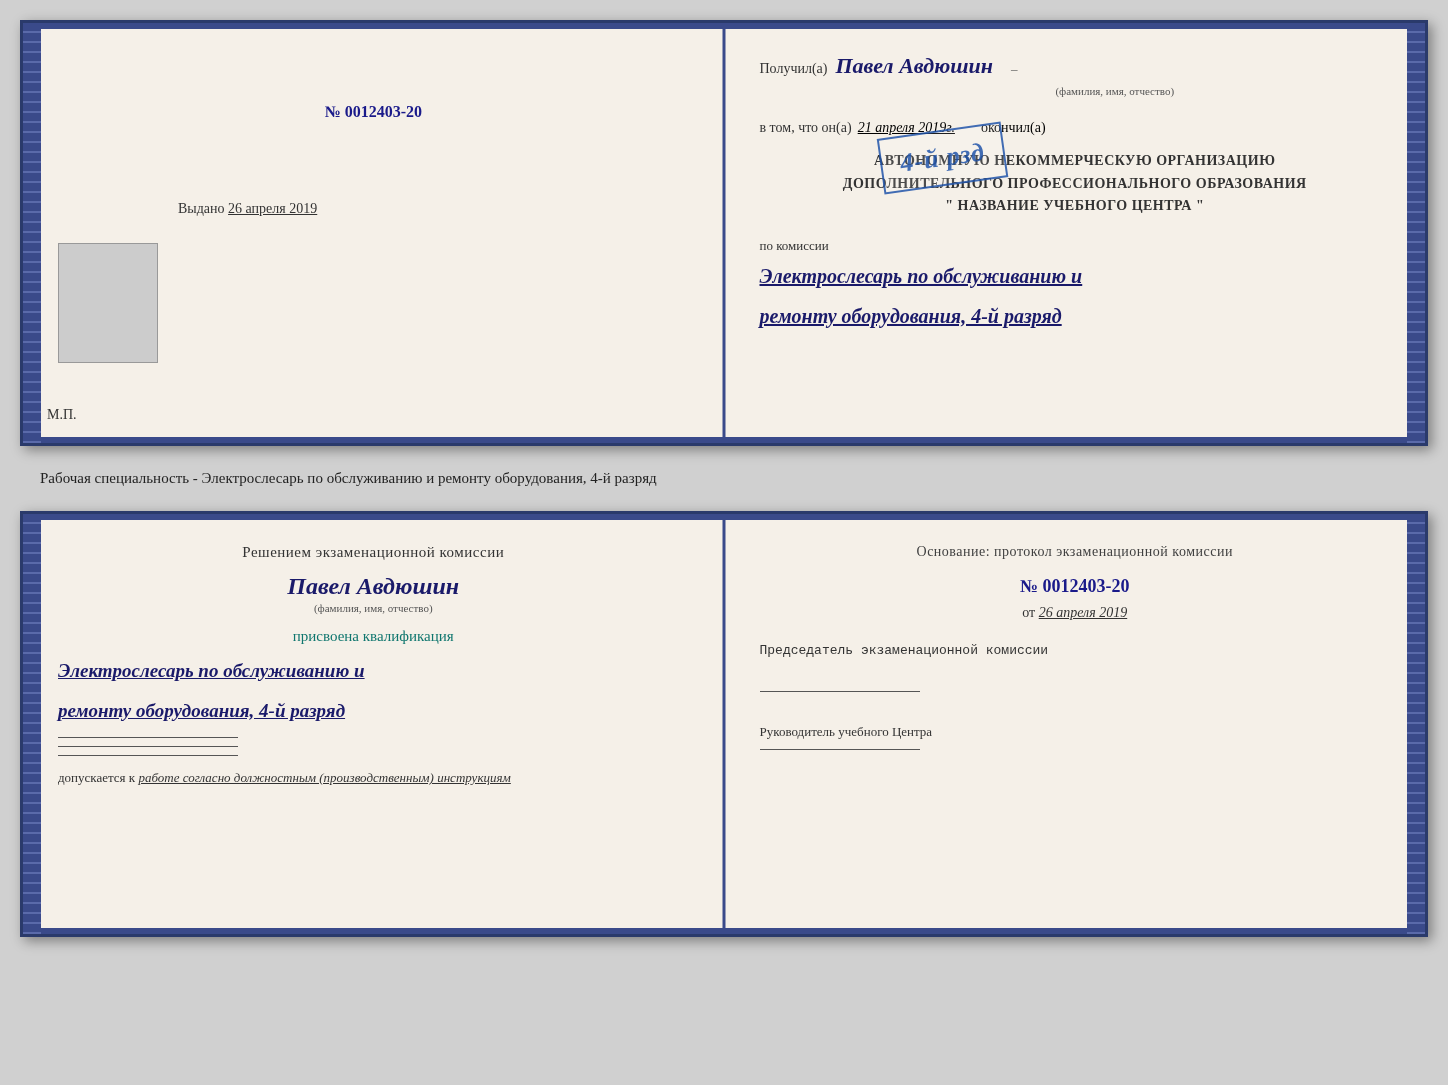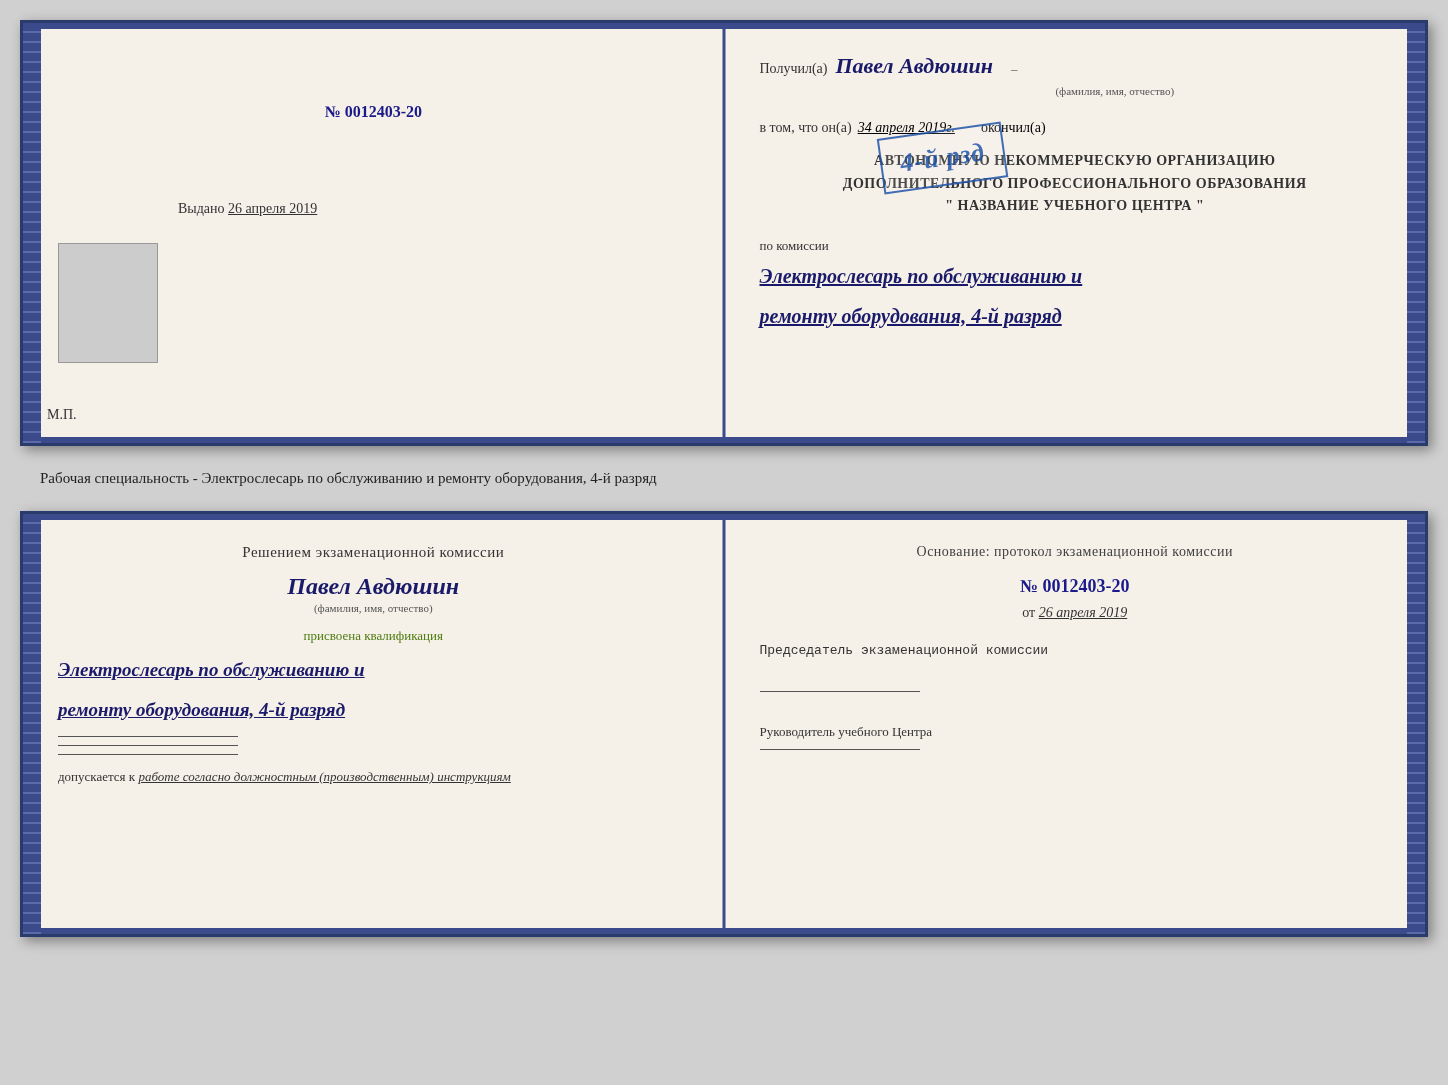--- a/index.html
+++ b/index.html
@@ -220,22 +220,22 @@
 
     .small-center {
       font-size: 11px;
       color: #555;
       text-align: center;
       display: block;
       margin-bottom: 14px;
     }
 
     .qualification-text {
-      font-size: 13px;
-      color: #4d7c0f;
+      font-size: 15px;
+      color: #0f766e;
       margin-bottom: 8px;
     }
 
     .handwritten-qual {
       font-family: 'Georgia', serif;
       font-style: italic;
       font-size: 19px;
       color: #1a1a6a;
       font-weight: bold;
       text-decoration: underline;
@@ -332,21 +332,21 @@
         <span class="inner-text">Получил(а)</span>
         <span class="handwritten-name">Павел Авдюшин</span>
         <span style="color:#555; font-size:13px; padding-left: 10px;">–</span>
       </div>
       <div style="margin-left: 80px; margin-bottom: 18px;">
         <span class="small-label">(фамилия, имя, отчество)</span>
       </div>
 
       <div class="flex-row" style="flex-wrap: wrap; margin-bottom: 8px;">
         <span class="inner-text">в том, что он(а)</span>
-        <span style="text-decoration: underline; font-style: italic; font-size: 14px;">34 апреля 2019г.</span>
+        <span style="text-decoration: underline; font-style: italic; font-size: 14px;">21 апреля 2019г.</span>
         <span style="margin-left: 20px; font-size:14px;">окончил(а)</span>
       </div>
 
       <div class="org-block" style="position: relative; margin: 10px 0;">
 
         <div class="stamp-overlay" style="
           position: absolute;
           top: -20px;
           left: 120px;
           border: 2.5px solid #2255aa;

